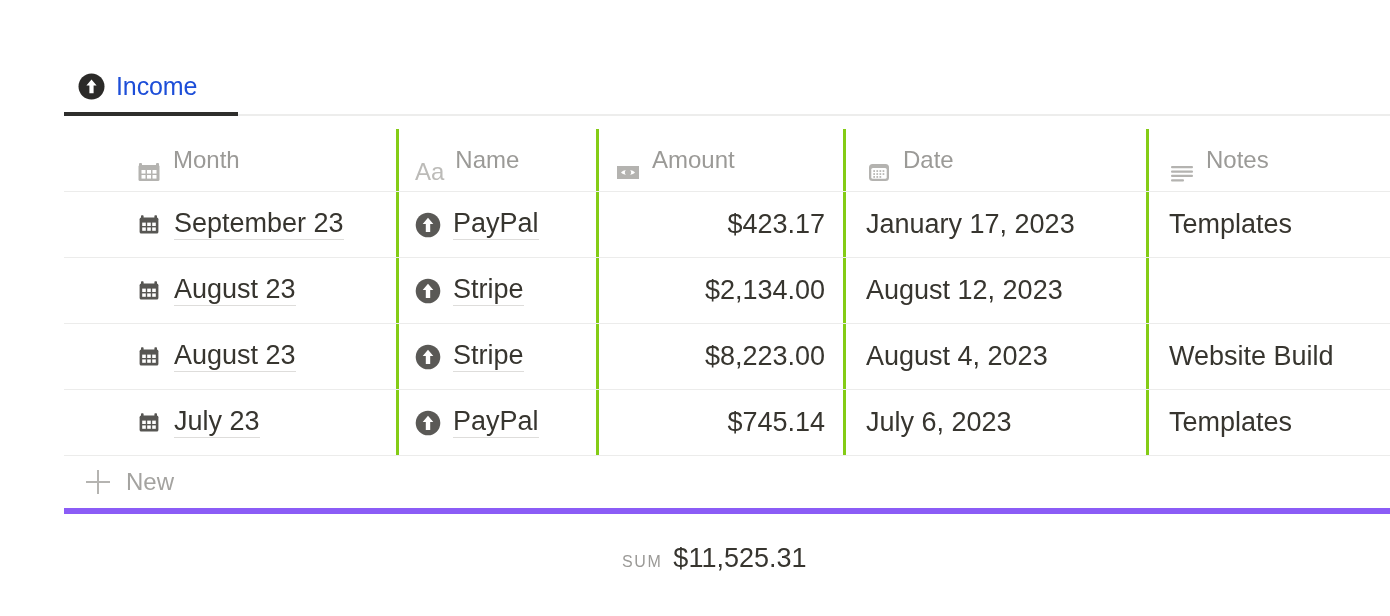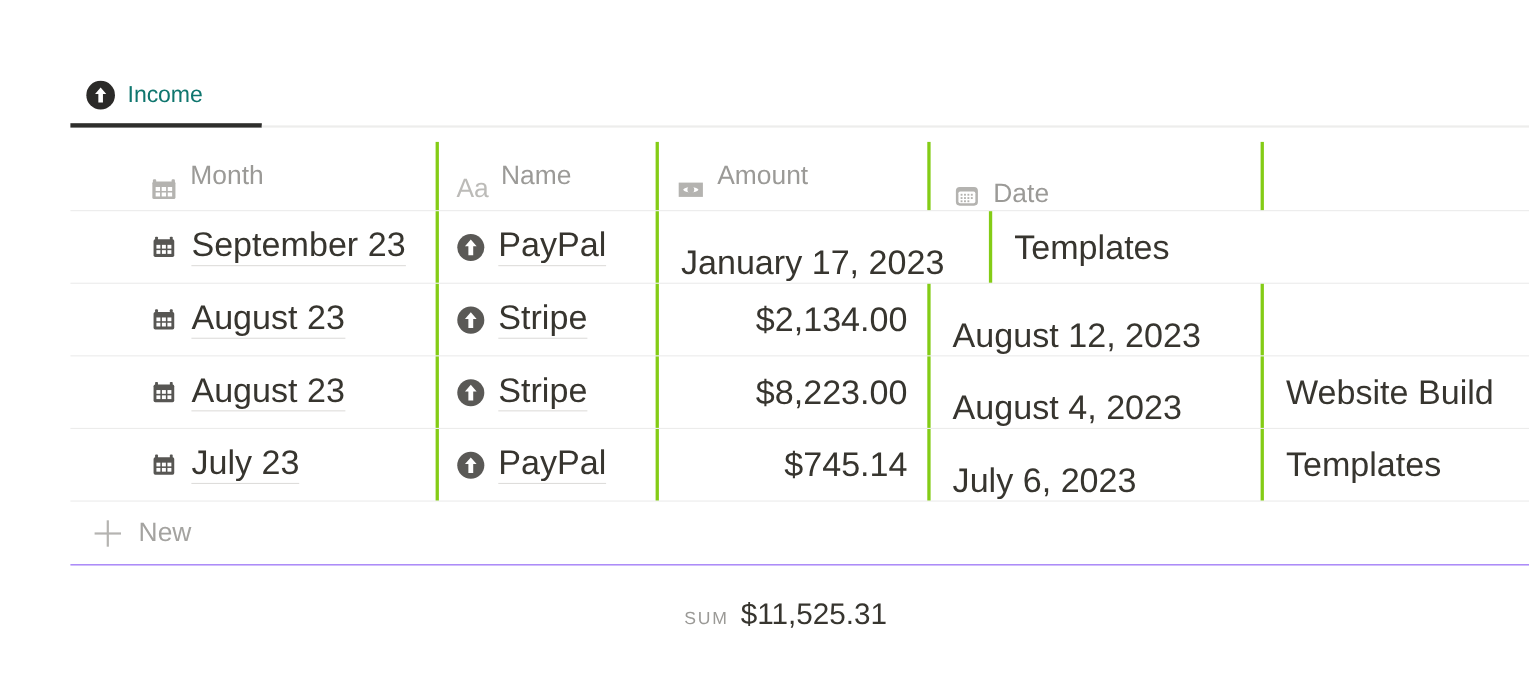--- a/index.html
+++ b/index.html
@@ -43,23 +43,23 @@
     box-sizing: border-box;
     cursor: pointer;
   }
   .tab-icon {
     width: 27px;
     height: 27px;
     flex: 0 0 27px;
     position: relative;
   }
   .tab-label {
-    font-size: 21px;
+    font-size: 25px;
     line-height: 1;
-    color: #0f766e;
+    color: #1d4ed8;
     letter-spacing: -0.1px;
   }
   .tab-underline {
     position: absolute;
     left: 64px;
     top: 52px;
     width: 174px;
     height: 4px;
     background: #2e2e2c;
   }
@@ -96,42 +96,42 @@
     align-items: center;
     box-sizing: border-box;
     border-right: 3px solid #84cc16;
     padding: 0 16px;
     overflow: hidden;
     white-space: nowrap;
   }
   .cell.c-month  { width: 335px; padding-left: 72px; }
   .cell.c-name   { width: 200px; padding-left: 16px; }
   .cell.c-amount { width: 247px; justify-content: flex-end; padding-right: 18px; }
-  .cell.c-date   { width: 303px; padding-left: 20px; align-items: flex-end; }
+  .cell.c-date   { width: 303px; padding-left: 20px; }
   .cell.c-notes  { width: 241px; padding-left: 20px; border-right: none; }
 
   .header .cell {
     color: #9b9a97;
     font-size: 24px;
   }
   .header .cell.c-month { padding-left: 72px; }
   .header .cell.c-amount { justify-content: flex-start; padding-left: 16px; }
 
   .hd-icon {
     flex: 0 0 auto;
     margin-right: 11px;
     display: inline-flex;
     align-items: center;
     justify-content: center;
     margin-top: 24px;
   }
   .hd-text { font-size: 24px; color: #9b9a97; }
 
   .data .cell {
-    font-size: 31px;
+    font-size: 27px;
     color: #37352f;
   }
   .cell-icon {
     flex: 0 0 auto;
     margin-right: 12px;
     display: inline-flex;
     align-items: center;
     justify-content: center;
   }
   .linked {
@@ -142,21 +142,21 @@
     line-height: 1.05;
   }
   .plain { color: #37352f; }
 
   
   .newrow {
     display: flex;
     align-items: center;
     height: 58px;
     padding-left: 22px;
-    border-bottom: 1px solid #8b5cf6;
+    border-bottom: 6px solid #8b5cf6;
     box-sizing: border-box;
     color: #a4a3a0;
     cursor: pointer;
   }
   .newrow .plus {
     width: 24px;
     height: 24px;
     position: relative;
     margin-right: 16px;
     flex: 0 0 24px;
@@ -277,20 +277,33 @@
               <rect x="16.6" y="14.2" width="1.7" height="1.7"></rect>
               <rect x="7.3" y="17.1" width="1.7" height="1.7"></rect>
               <rect x="10.4" y="17.1" width="1.7" height="1.7"></rect>
               <rect x="13.5" y="17.1" width="1.7" height="1.7"></rect>
             </g>
           </svg>
         </span>
         <span class="hd-text">Date</span>
       </div>
 
+      <div class="cell c-notes">
+        <span class="hd-icon">
+          <svg width="26" height="26" viewBox="0 0 26 26" aria-hidden="true">
+            <g fill="#b4b3b0">
+              <rect x="2" y="7" width="22" height="2.3" rx="1"></rect>
+              <rect x="2" y="11.4" width="22" height="2.3" rx="1"></rect>
+              <rect x="2" y="15.8" width="22" height="2.3" rx="1"></rect>
+              <rect x="2" y="20.2" width="13" height="2.3" rx="1"></rect>
+            </g>
+          </svg>
+        </span>
+        <span class="hd-text">Notes</span>
+      </div>
     </div>
 
     <div class="row data">
       <div class="cell c-month">
         <span class="cell-icon">
           <svg width="26" height="26" viewBox="0 0 26 26" aria-hidden="true">
             <rect x="5" y="3.2" width="2.6" height="4" rx="0.8" fill="#575653"></rect>
             <rect x="18.4" y="3.2" width="2.6" height="4" rx="0.8" fill="#575653"></rect>
             <rect x="3.6" y="5.6" width="18.8" height="16" rx="1.6" fill="#575653"></rect>
             <rect x="6.2" y="10.6" width="3.6" height="3.4" fill="#ffffff"></rect>
@@ -305,20 +318,23 @@
       </div>
       <div class="cell c-name">
         <span class="cell-icon">
           <svg width="26" height="26" viewBox="0 0 26 26" aria-hidden="true">
             <circle cx="13" cy="13" r="12.3" fill="#5a5956"></circle>
             <path d="M13 5.8 L18.3 11.9 H15.2 V20.1 H10.8 V11.9 H7.7 Z" fill="#ffffff"></path>
           </svg>
         </span>
         <span class="linked">PayPal</span>
       </div>
+      <div class="cell c-amount">
+        <span class="plain">$423.17</span>
+      </div>
       <div class="cell c-date">
         <span class="plain">January 17, 2023</span>
       </div>
       <div class="cell c-notes">
         <span class="plain">Templates</span>
       </div>
     </div>
 
     <div class="row data">
       <div class="cell c-month">

